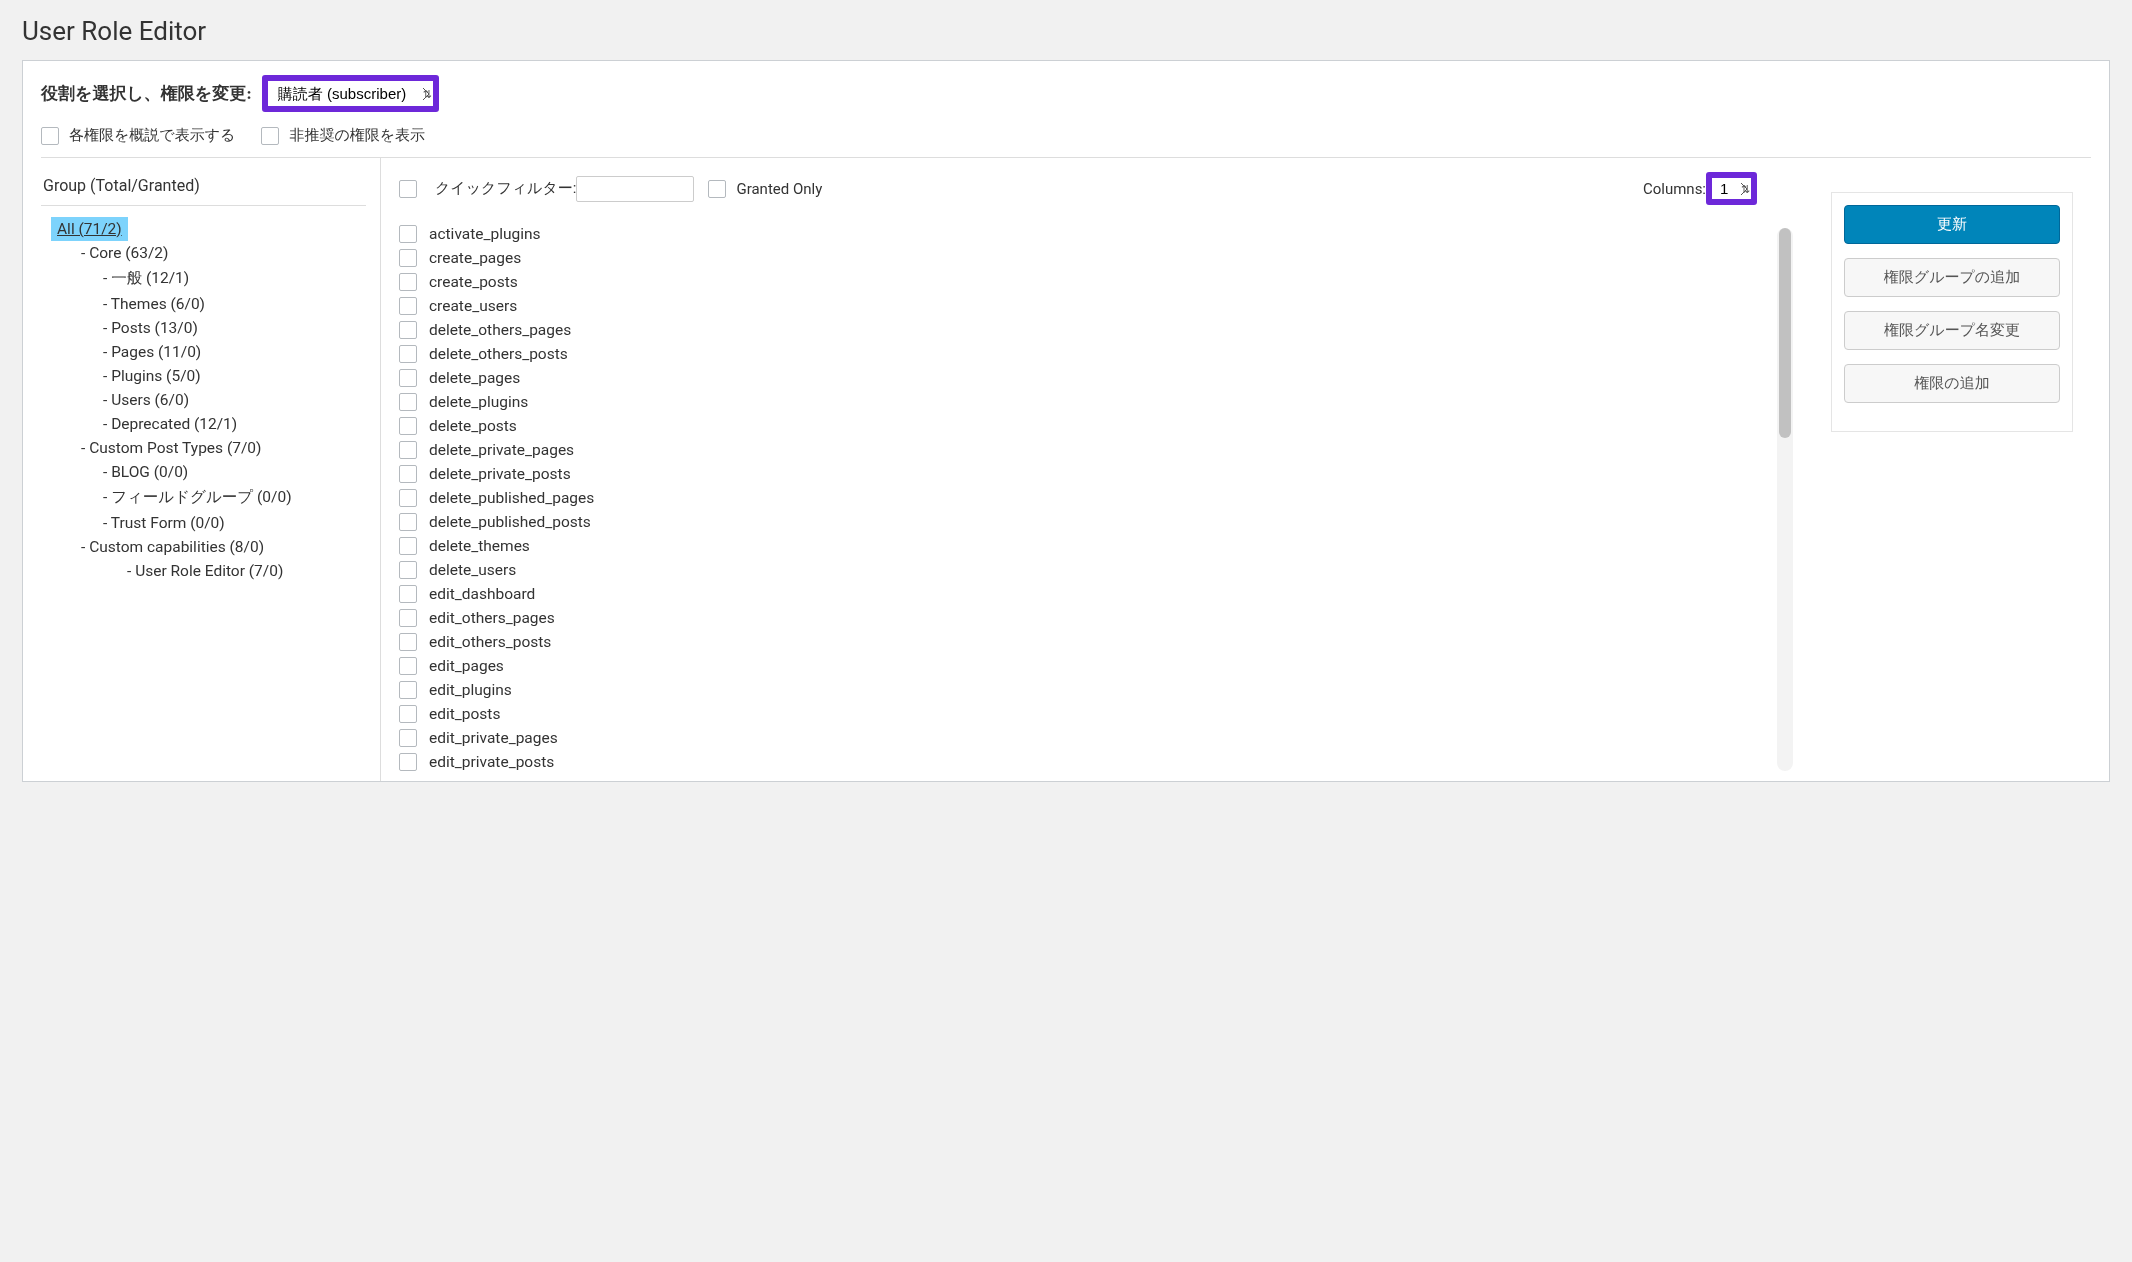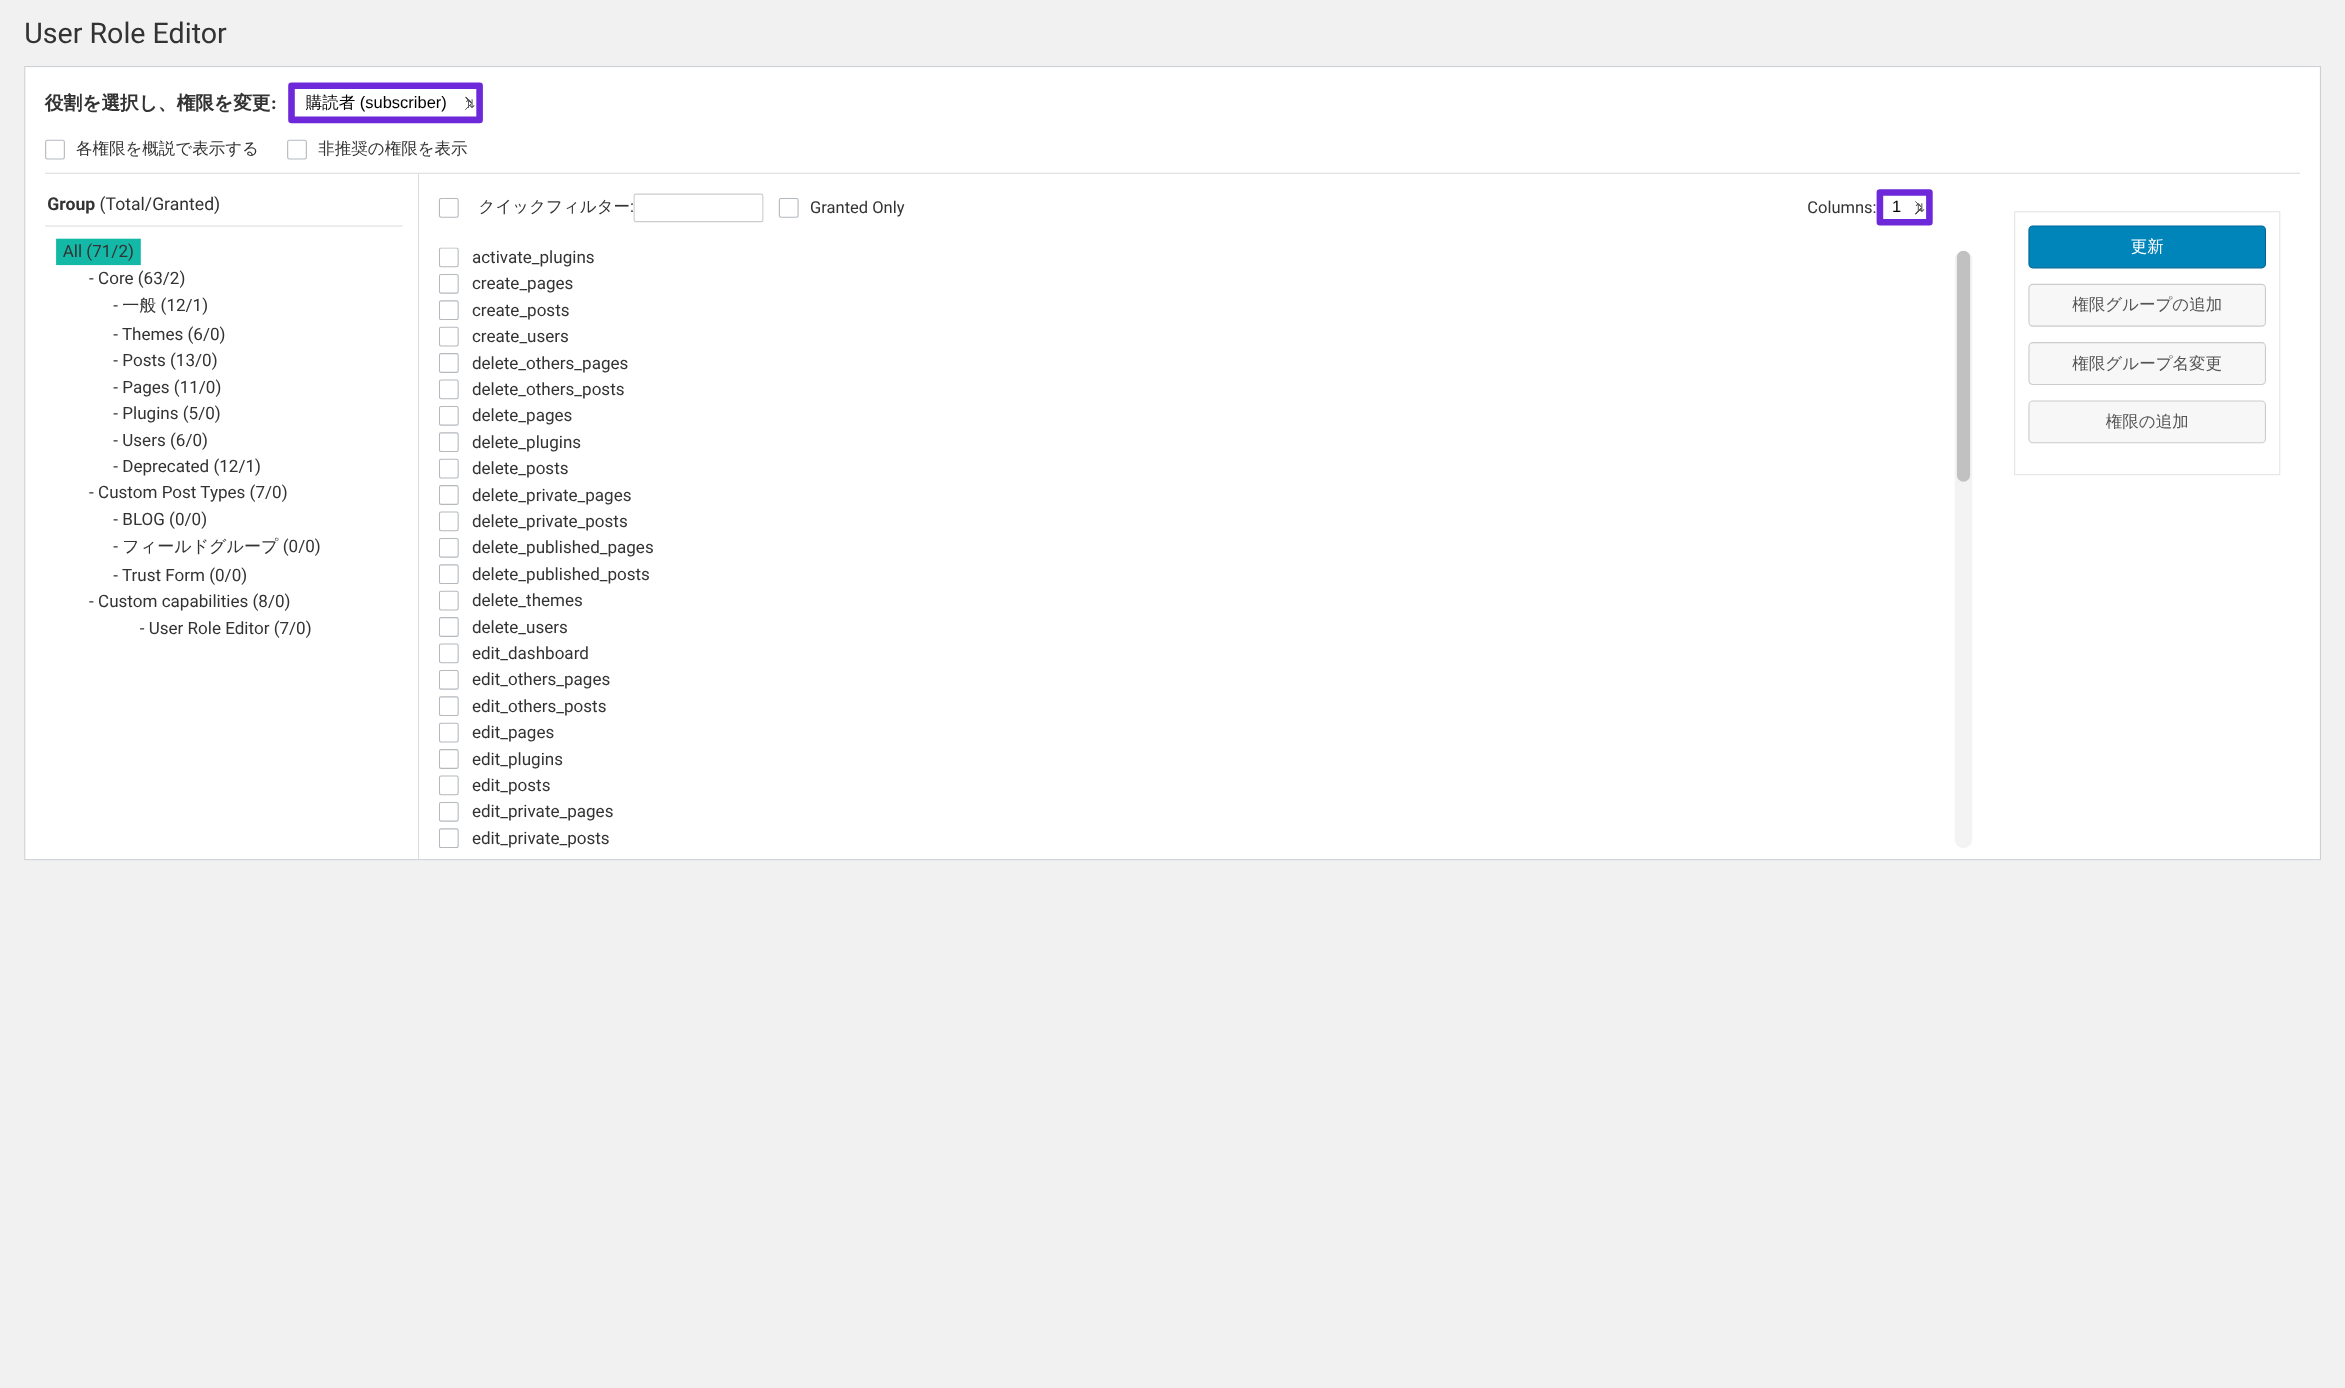--- a/index.html
+++ b/index.html
@@ -100,30 +100,31 @@
   .sidebar {
     width: 340px;
     border-right: 1px solid #ddd;
     padding: 18px 14px 20px 0;
   }
   .group-header {
     font-size: 16px;
     margin-bottom: 10px;
     padding-left: 2px;
   }
-  .group-header strong { font-weight: 700; }
+  .group-header strong { font-weight: 400; }
   .sidebar hr { margin-bottom: 14px; }
   .tree { font-size: 15.5px; }
   .tree-item {
     padding: 3px 6px;
     cursor: pointer;
     white-space: nowrap;
   }
   .tree-item.selected {
-    background: #14b8a6;
+    background: #7dd3fc;
+    text-decoration: underline;
   }
   .tree .l0 { margin-left: 10px; }
   .tree .l1 { margin-left: 34px; }
   .tree .l2 { margin-left: 56px; }
   .tree .l3 { margin-left: 80px; }
   .tree .dash::before { content: "- "; }
   .tree .row { margin-bottom: 6px; }
 
   .main {
     flex: 1;

